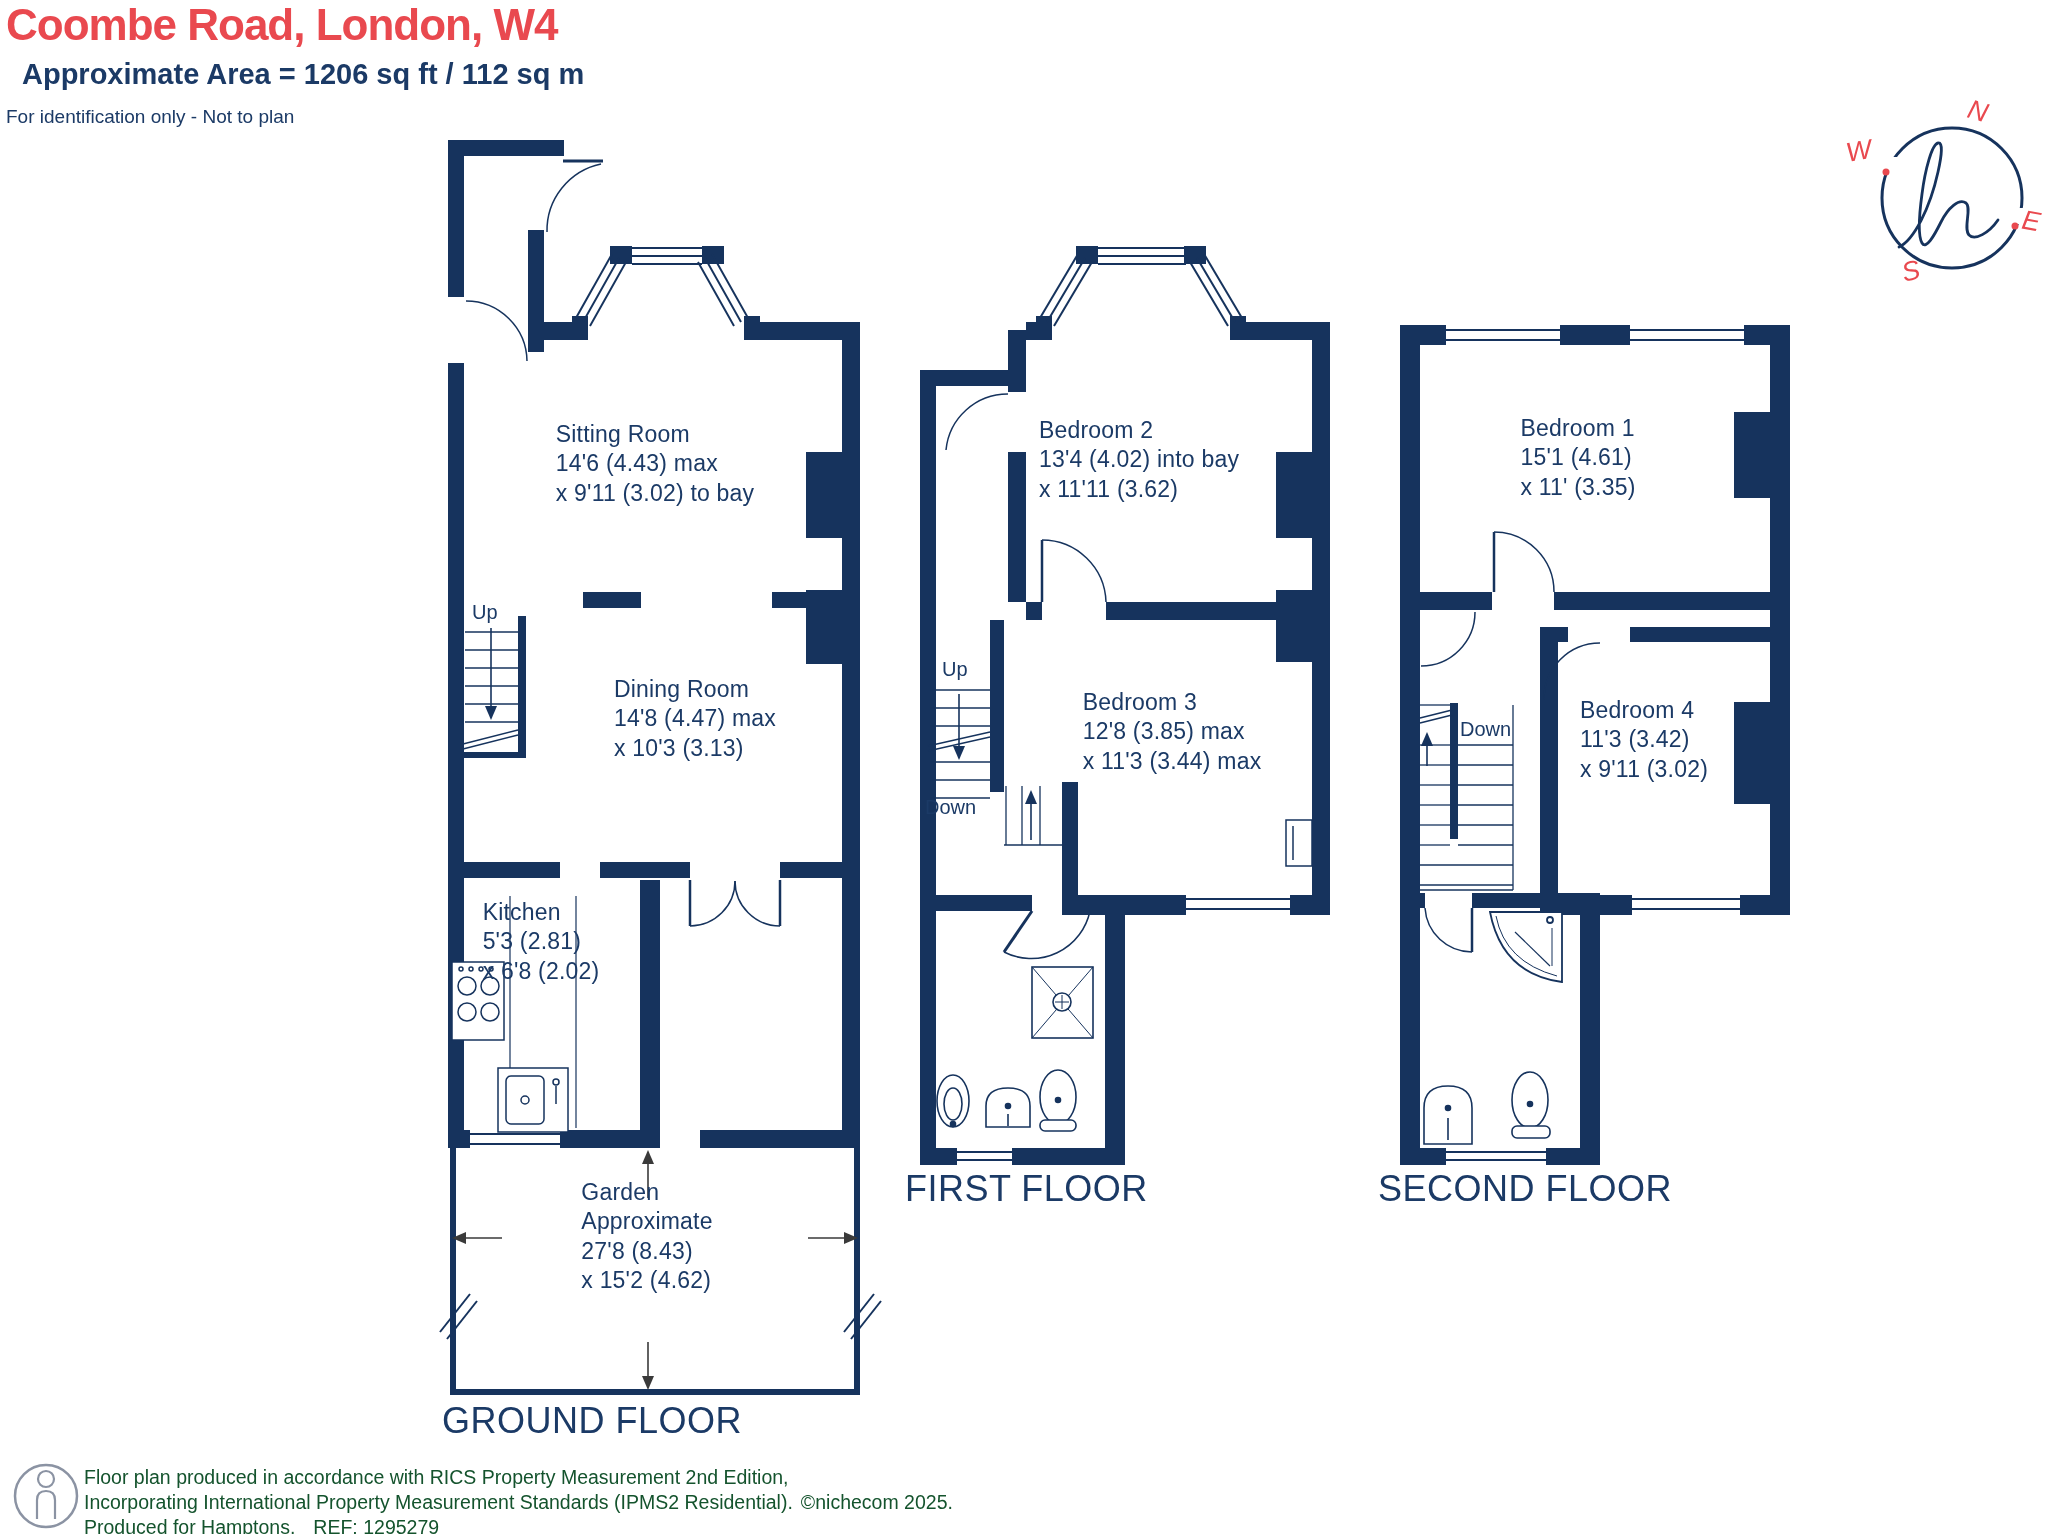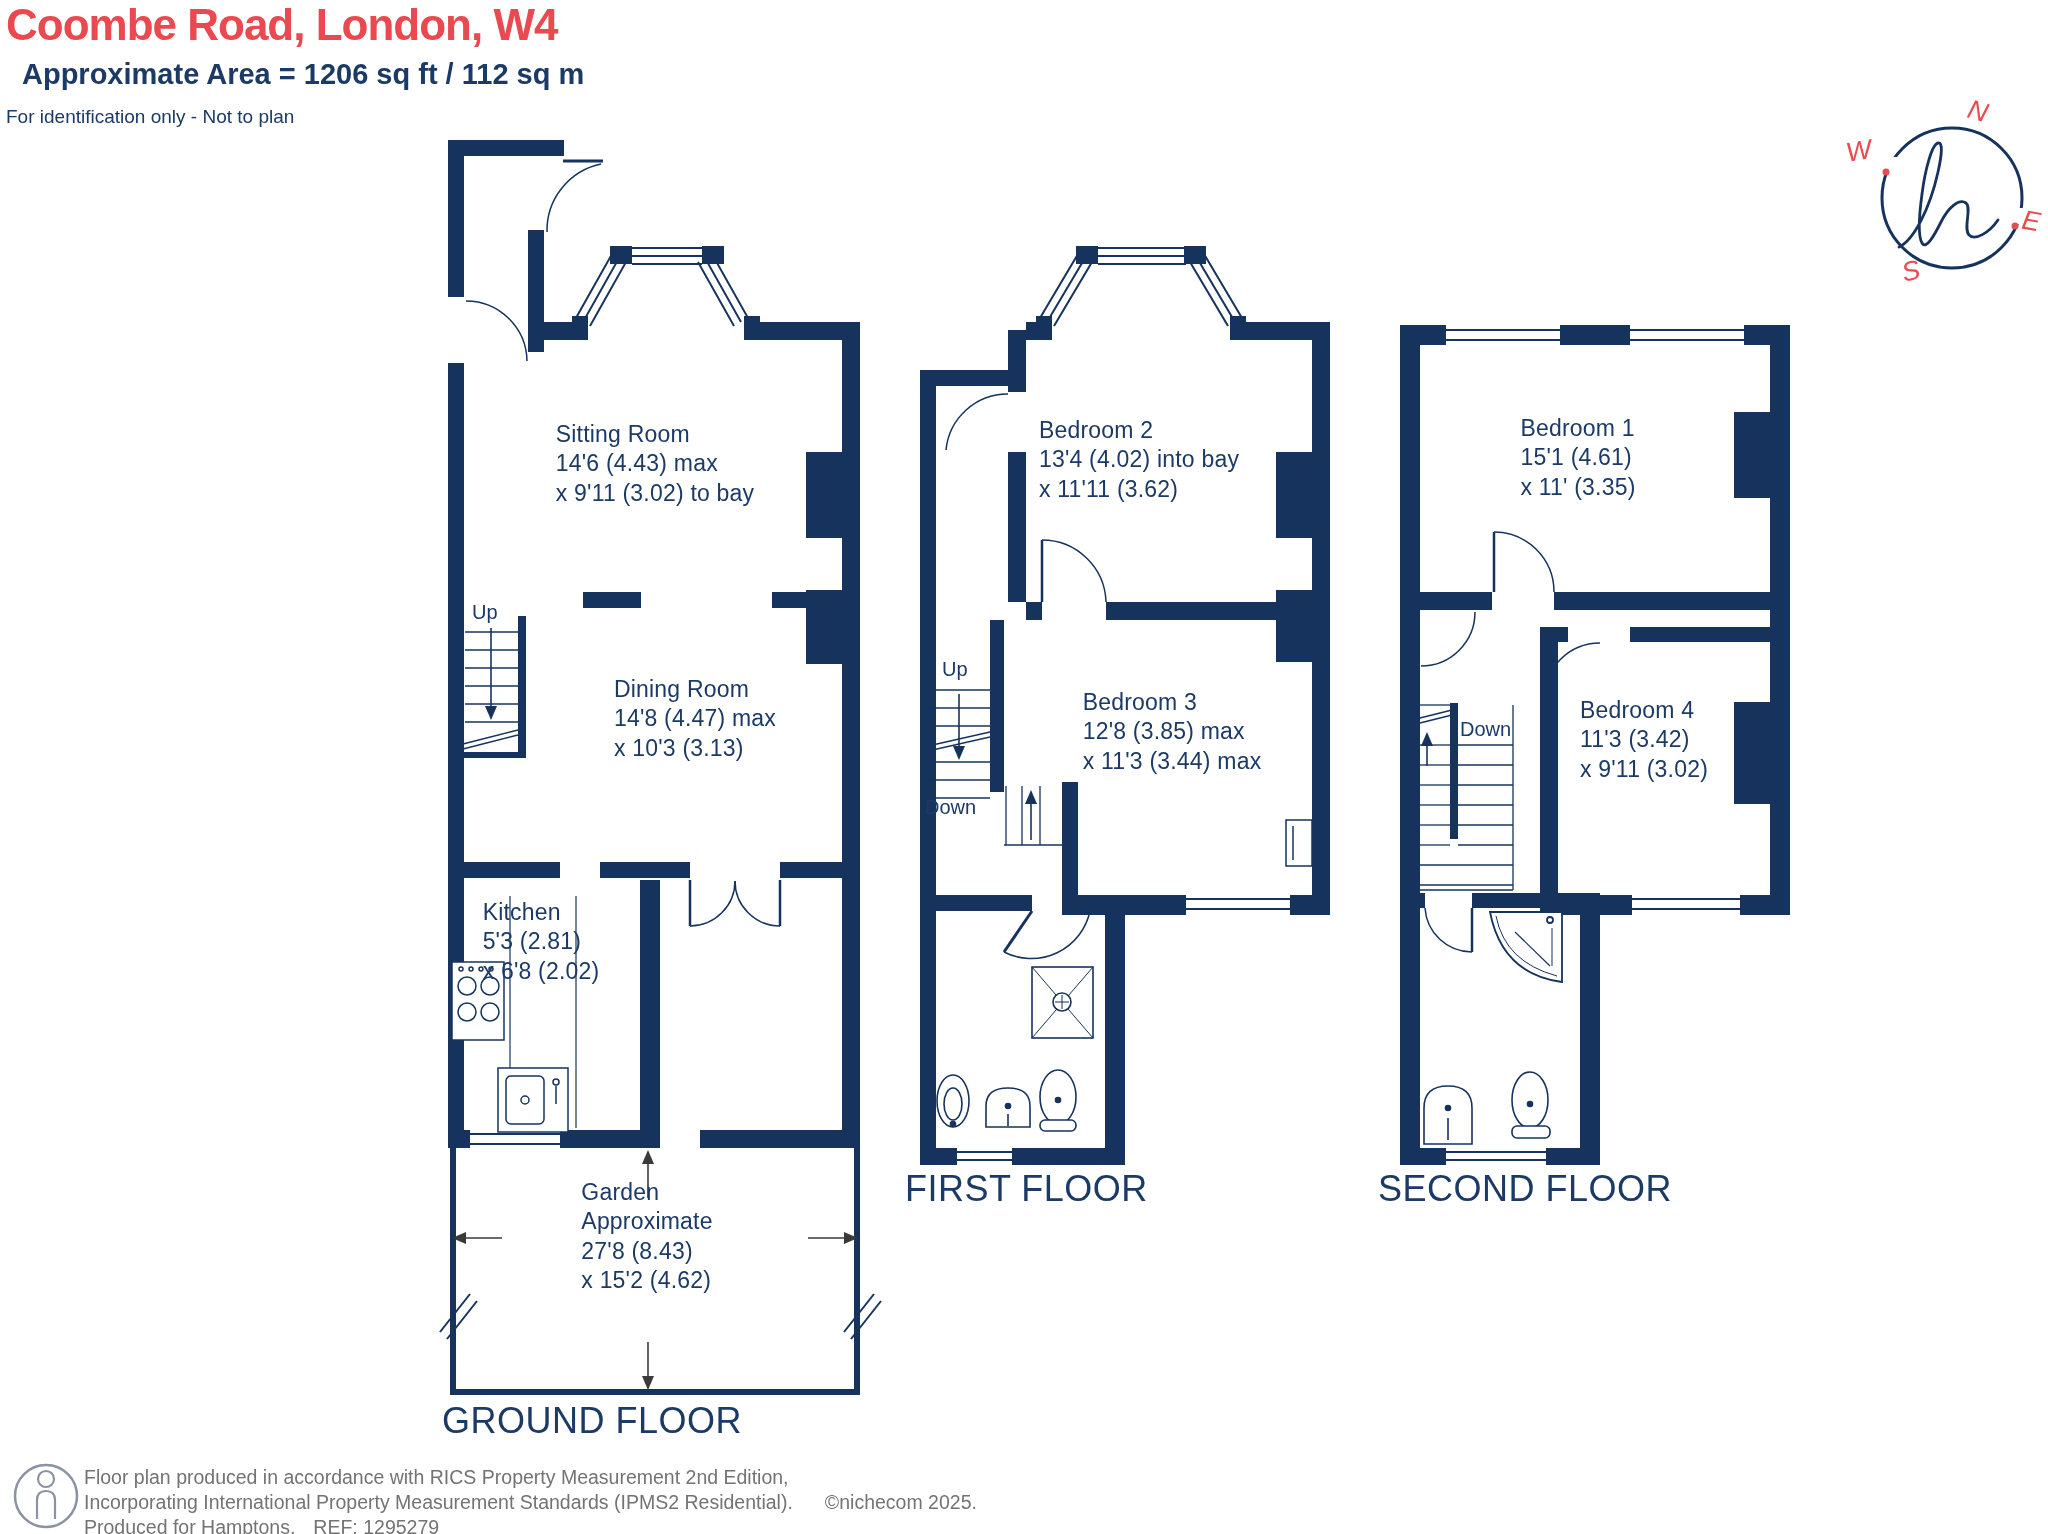--- a/index.html
+++ b/index.html
@@ -12,22 +12,22 @@
   #title{left:6px;top:0px;color:#e9494f;font-size:44px;font-weight:bold;letter-spacing:-1px}
   #area{left:22px;top:58px;font-size:29px;font-weight:bold}
   #disclaimer{left:6px;top:106px;font-size:19px}
   .room-label{
     white-space:pre-line;text-align:left;transform:translateX(-50%);
     font-size:23px;line-height:1.28;letter-spacing:.2px;z-index:3
   }
   .floor-label{font-size:36px;letter-spacing:.5px;z-index:3}
   .stair-label{font-size:20px;z-index:3}
   .compass-letter{position:absolute;color:#e9494f;font-size:27px;font-style:italic;z-index:3}
-  .footer-text{position:absolute;color:#737373;font-size:19.5px;z-index:3}
-  .footer-gap{display:inline-block;margin-left:32px}
+  .footer-text{position:absolute;color:#14532d;font-size:19.5px;z-index:3}
+  .footer-gap{display:inline-block;margin-left:8px}
 </style>
 </head>
 <body>
 
 <svg width="2048" height="1534" viewBox="0 0 2048 1534">
   <g fill="#16335d" stroke="none">
 
     <g>
       <rect x="448" y="140" width="116" height="16"></rect>
       <rect x="448" y="140" width="16" height="157"></rect>

